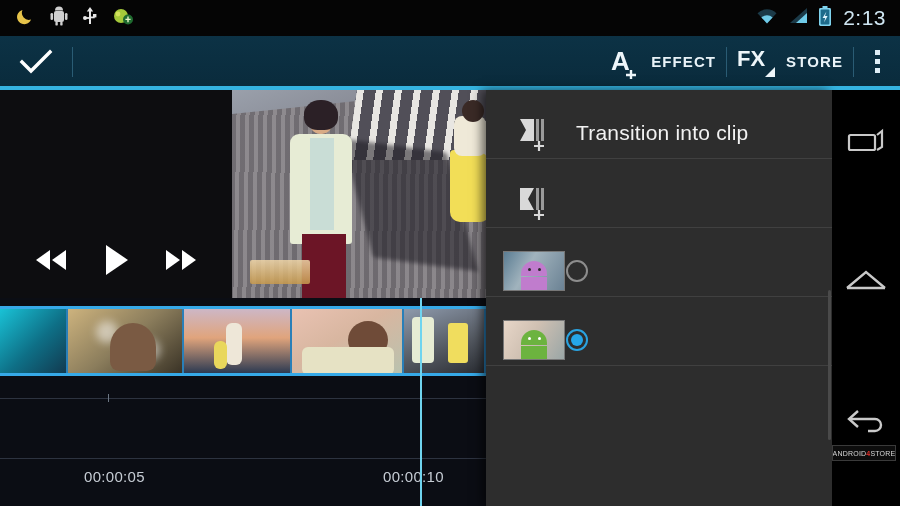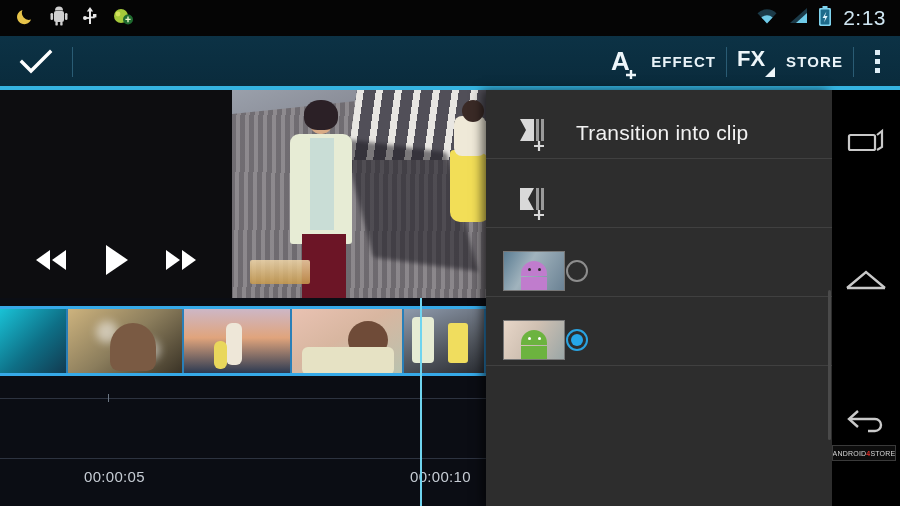--- a/index.html
+++ b/index.html
@@ -404,21 +404,21 @@
       </div>
     </div>
 
     <div class="ruler-line"></div>
     <div class="ruler-line2"></div>
     <div class="tick" style="left:108px;"></div>
     <div class="tick" style="left:420px;"></div>
   </div>
 
   <div class="ruler-label" style="left:84px;">00:00:05</div>
-  <div class="ruler-label" style="left:383px;margin-left:27px;">00:00:10</div>
+  <div class="ruler-label" style="left:383px;">00:00:10</div>
 
   <div class="playhead"></div>
 
   <div class="menu">
 
     <div class="menu-item">
       <div class="mi-icon">
         <svg width="44" height="44" viewBox="0 0 44 44">
           <path d="M8 8 L22 8 L22 30 L8 30 L14 19 Z" fill="#d9d9d9"></path>
           <rect x="24" y="8" width="3" height="22" fill="#9a9a9a"></rect>

